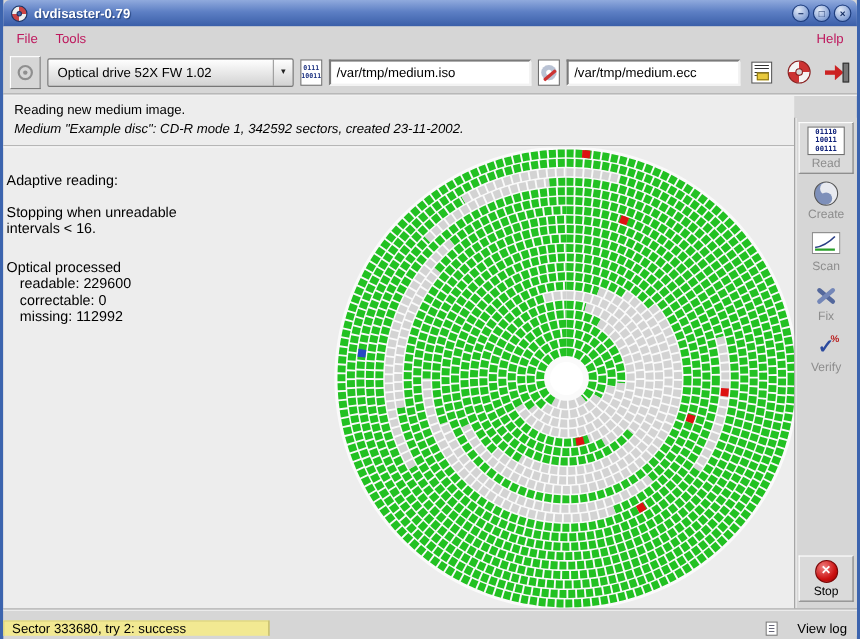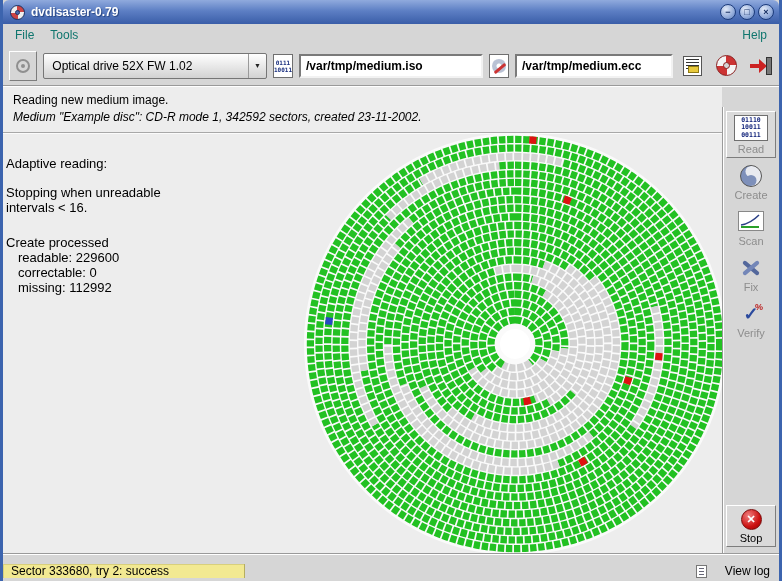--- a/index.html
+++ b/index.html
@@ -20,21 +20,21 @@
                      background:#4668ae; border:1px solid #1d3464; }
   .title-text { flex:1; text-shadow:1px 1px 1px #24427e; white-space:nowrap; }
   .winbtns { display:flex; gap:3px; }
   .winbtn { width:16px; height:16px; border-radius:50%; display:flex; align-items:center; justify-content:center;
             background:radial-gradient(circle at 35% 30%, #e2eaf8, #93acda 60%, #5b7cba);
             border:1px solid #1d3c7c; color:#10295e; font-size:9px; line-height:1; cursor:default; }
   .winbtn i { font-style:normal; font-weight:bold; }
 
   
   .menubar { height:22px; display:flex; align-items:center; background:#d6d6d6; padding:0 4px; font-size:12px; }
-  .menu-item { padding:3px 8px; color:#0f766e; }
+  .menu-item { padding:3px 8px; color:#be185d; }
   .menu-item.right { margin-left:auto; }
 
   
   .toolbar { height:40px; display:flex; align-items:center; gap:6px; padding:0 6px;
              background:#d6d6d6; border-bottom:1px solid #9a9a9a; }
   .tb-btn { width:30px; height:30px; background:#d6d6d6; border:1px solid; border-color:#ffffff #7d7d7d #7d7d7d #ffffff;
             display:flex; align-items:center; justify-content:center; }
   .drive-icon { width:14px; height:14px; border:2px solid #8f8f8f; border-radius:50%; position:relative; }
   .drive-icon::after { content:""; position:absolute; left:3px; top:3px; width:4px; height:4px;
                        border-radius:50%; background:#8f8f8f; }
@@ -47,21 +47,21 @@
   .file-icon { width:20px; height:24px; background:#ffffff; border:1px solid #6f6f6f; display:flex; flex-direction:column;
                align-items:center; justify-content:center; flex:0 0 auto; }
   .file-icon .digits span { display:block; font-family:"DejaVu Sans Mono", monospace; font-size:6px; line-height:7px;
                color:#1a3080; font-weight:bold; text-align:center; }
   .ecc-icon { width:20px; height:24px; background:#ffffff; border:1px solid #6f6f6f; position:relative; flex:0 0 auto; }
   .ecc-disc { position:absolute; left:2px; top:4px; width:14px; height:14px; border-radius:50%;
               background:radial-gradient(circle, #ffffff 0 2px, #b9c2d4 3px 7px, #8e9cb8 7px); }
   .ecc-pen { position:absolute; left:3px; top:12px; width:14px; height:3px; background:#cc3333;
              transform:rotate(-40deg); border-radius:1px; }
   .entry { height:24px; border:2px solid; border-color:#7a7a7a #f2f2f2 #f2f2f2 #7a7a7a; background:#fff;
-           font-family:"Liberation Sans", sans-serif; font-size:12px; padding:0 5px; color:#000;font-weight:bold; }
+           font-family:"Liberation Sans", sans-serif; font-size:12px; padding:0 5px; color:#000; }
   .iso-entry { width:195px; }
   .ecc-entry { width:158px; }
   .tb-right { margin-left:auto; display:flex; align-items:center; gap:8px; }
   .tb-icon-btn { width:26px; height:26px; background:transparent; border:none; display:flex; align-items:center;
                  justify-content:center; }
   .prefs-icon { width:19px; height:20px; background:#fff; border:1px solid #555; position:relative; }
   .prefs-icon::before { content:""; position:absolute; left:2px; right:2px; top:2px; height:10px;
                         background:repeating-linear-gradient(180deg,#333 0 1px, transparent 1px 3px); }
   .prefs-icon::after { content:""; position:absolute; right:2px; bottom:2px; width:9px; height:5px;
                        background:#e8c93c; border:1px solid #8f7a14; }
@@ -203,21 +203,21 @@
         <div class="info1">Reading new medium image.</div>
         <div class="info2">Medium "Example disc": CD-R mode 1, 342592 sectors, created 23-11-2002.</div>
       </div>
       <div class="hsep"></div>
       <div class="work-area">
         <div class="stats">
           <div class="s-head">Adaptive reading:</div>
           <div class="s-line">Stopping when unreadable</div>
           <div class="s-line">intervals &lt; 16.</div>
           <div class="s-gap"></div>
-          <div class="s-line">Create processed</div>
+          <div class="s-line">Optical processed</div>
           <div class="s-line ind">readable: 229600</div>
           <div class="s-line ind">correctable: 0</div>
           <div class="s-line ind">missing: 112992</div>
           <div class="s-gap small"></div>
         </div>
         <svg id="disc-svg" width="428" height="428">
             <circle cx="214" cy="212" r="211" fill="#fafafa"></circle>
             <path d="M 214 188 A 24 24 0 0 1 229.42690263247695 230.38506663485546" fill="none" stroke="#22c122" stroke-width="7.2" stroke-dasharray="6.4 1.7"></path>
             <path d="M 229.42690263247695 230.38506663485546 A 24 24 0 0 1 202 232.78460969082653" fill="none" stroke="#d3d3d3" stroke-width="7.2" stroke-dasharray="6.4 1.7"></path>
             <path d="M 202 232.78460969082653 A 24 24 0 0 1 214 188" fill="none" stroke="#22c122" stroke-width="7.2" stroke-dasharray="6.4 1.7"></path>

